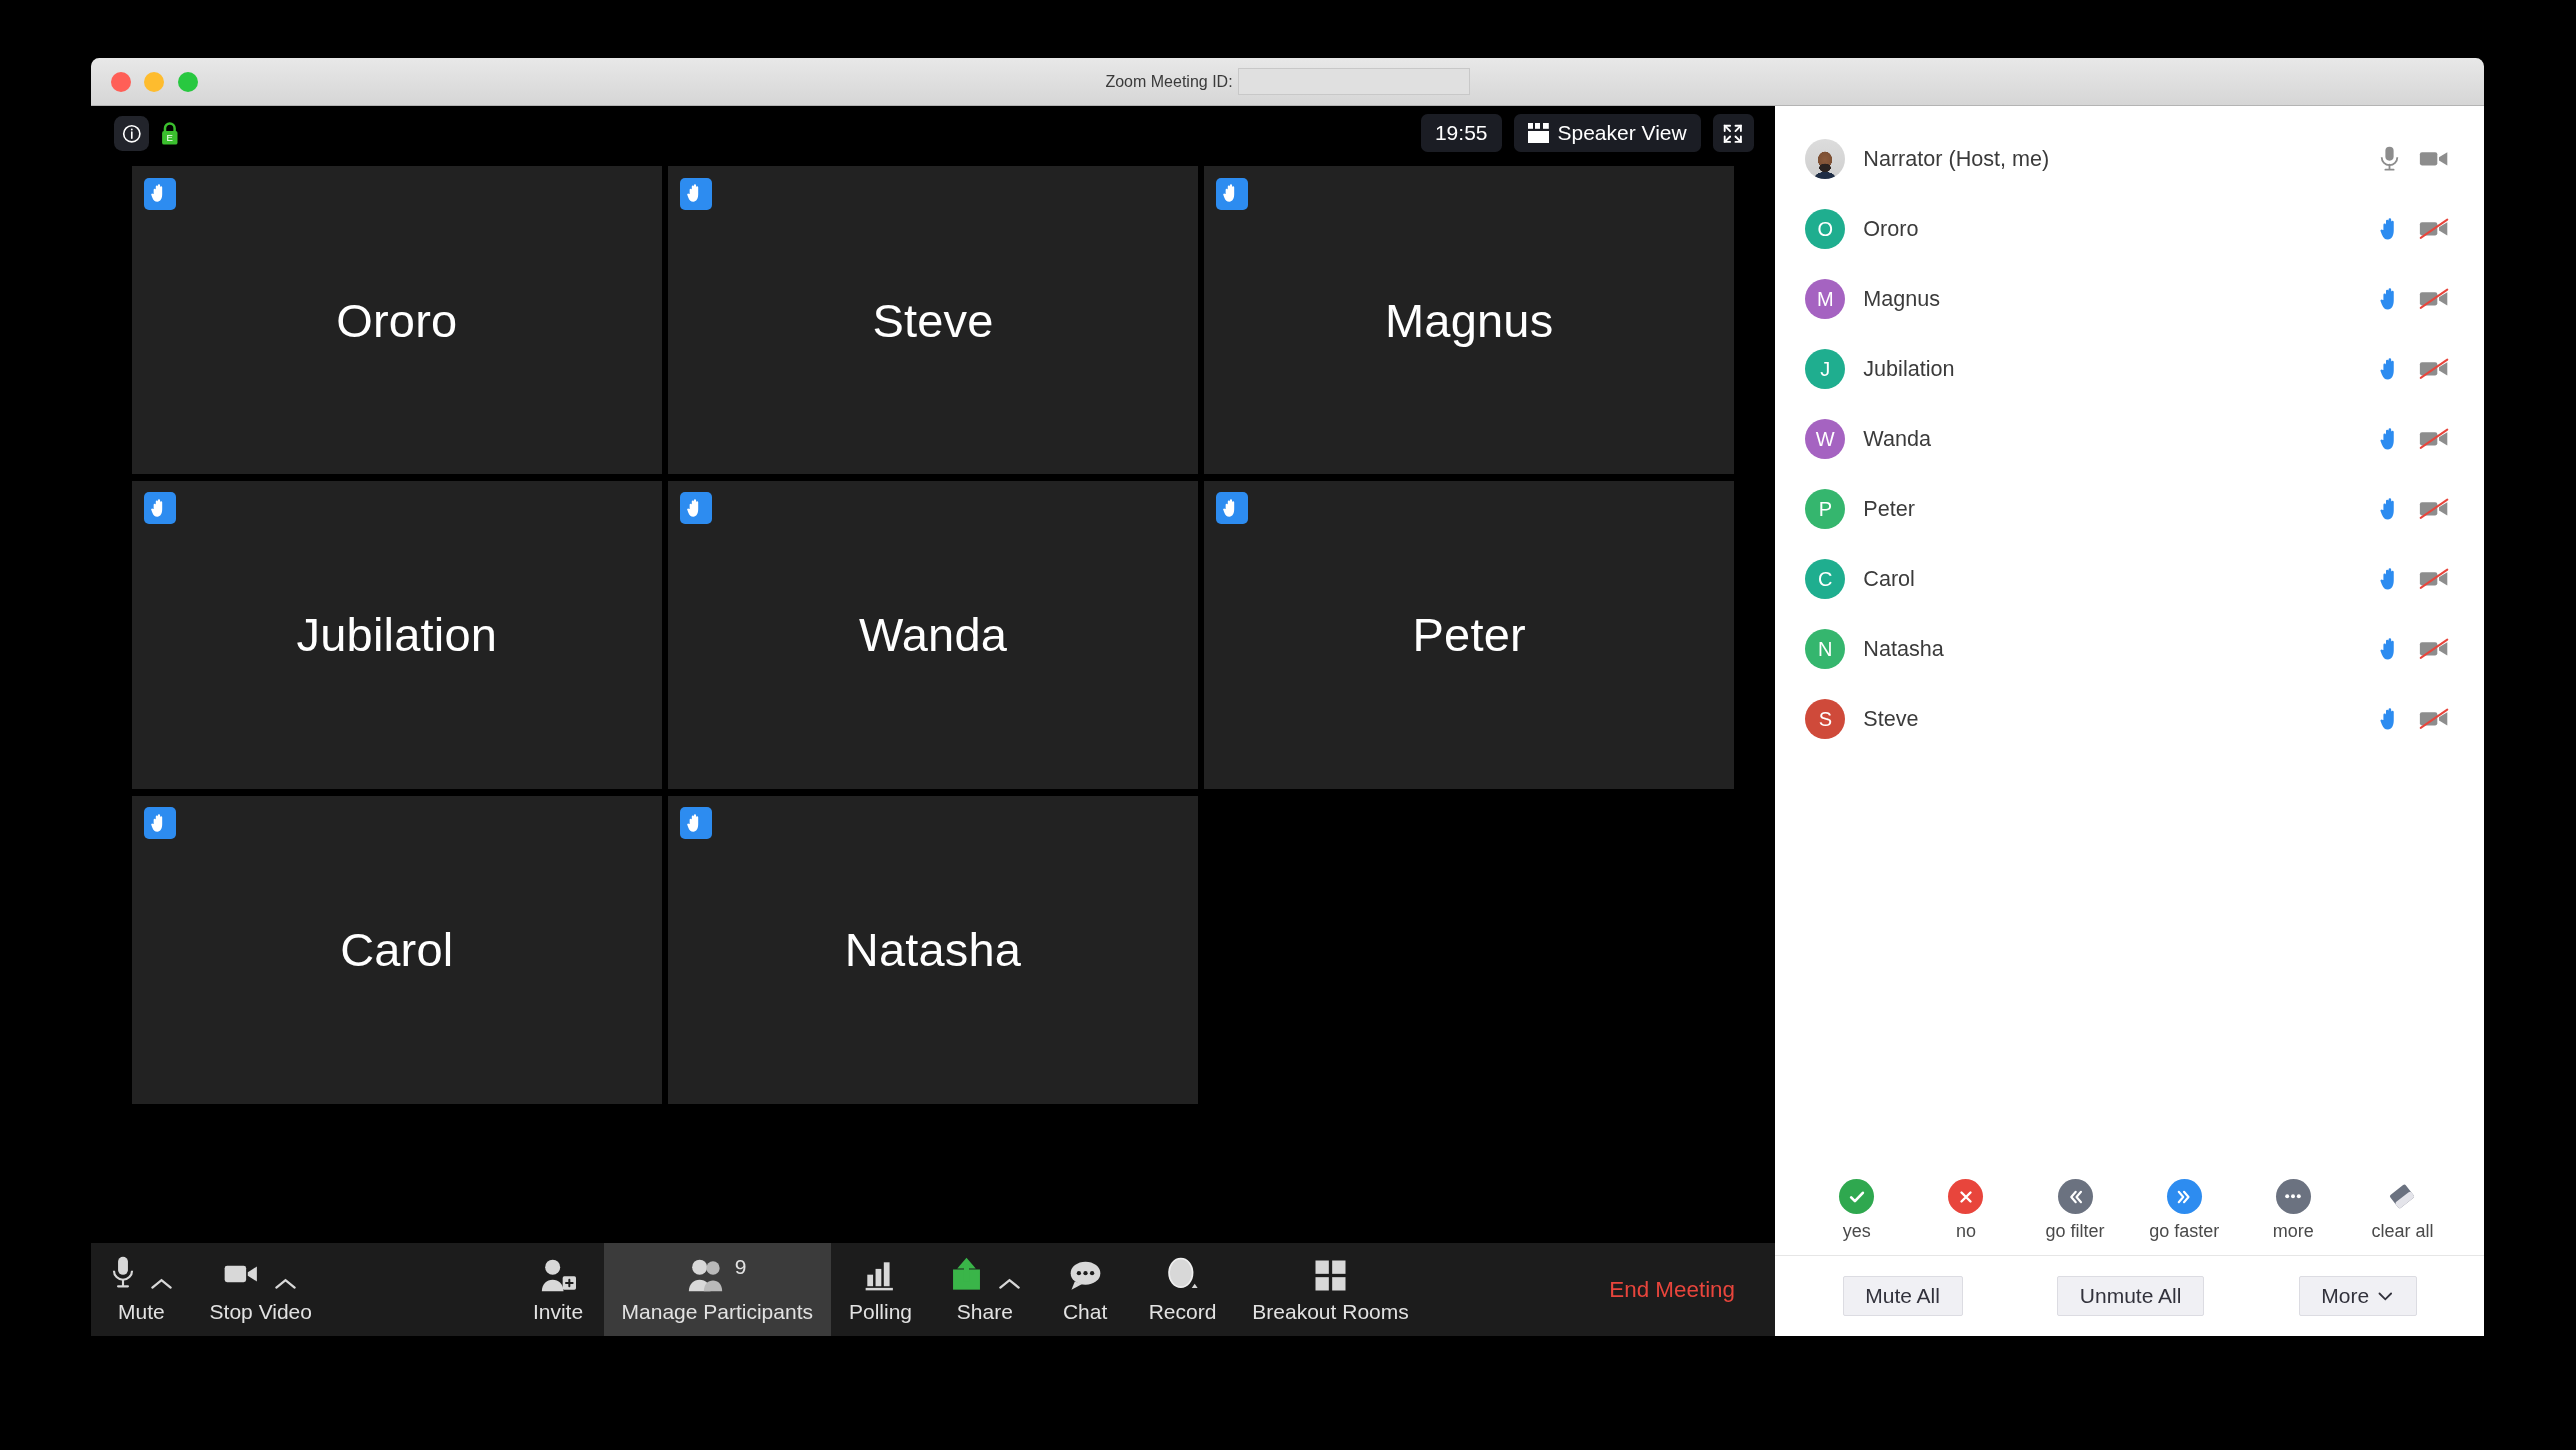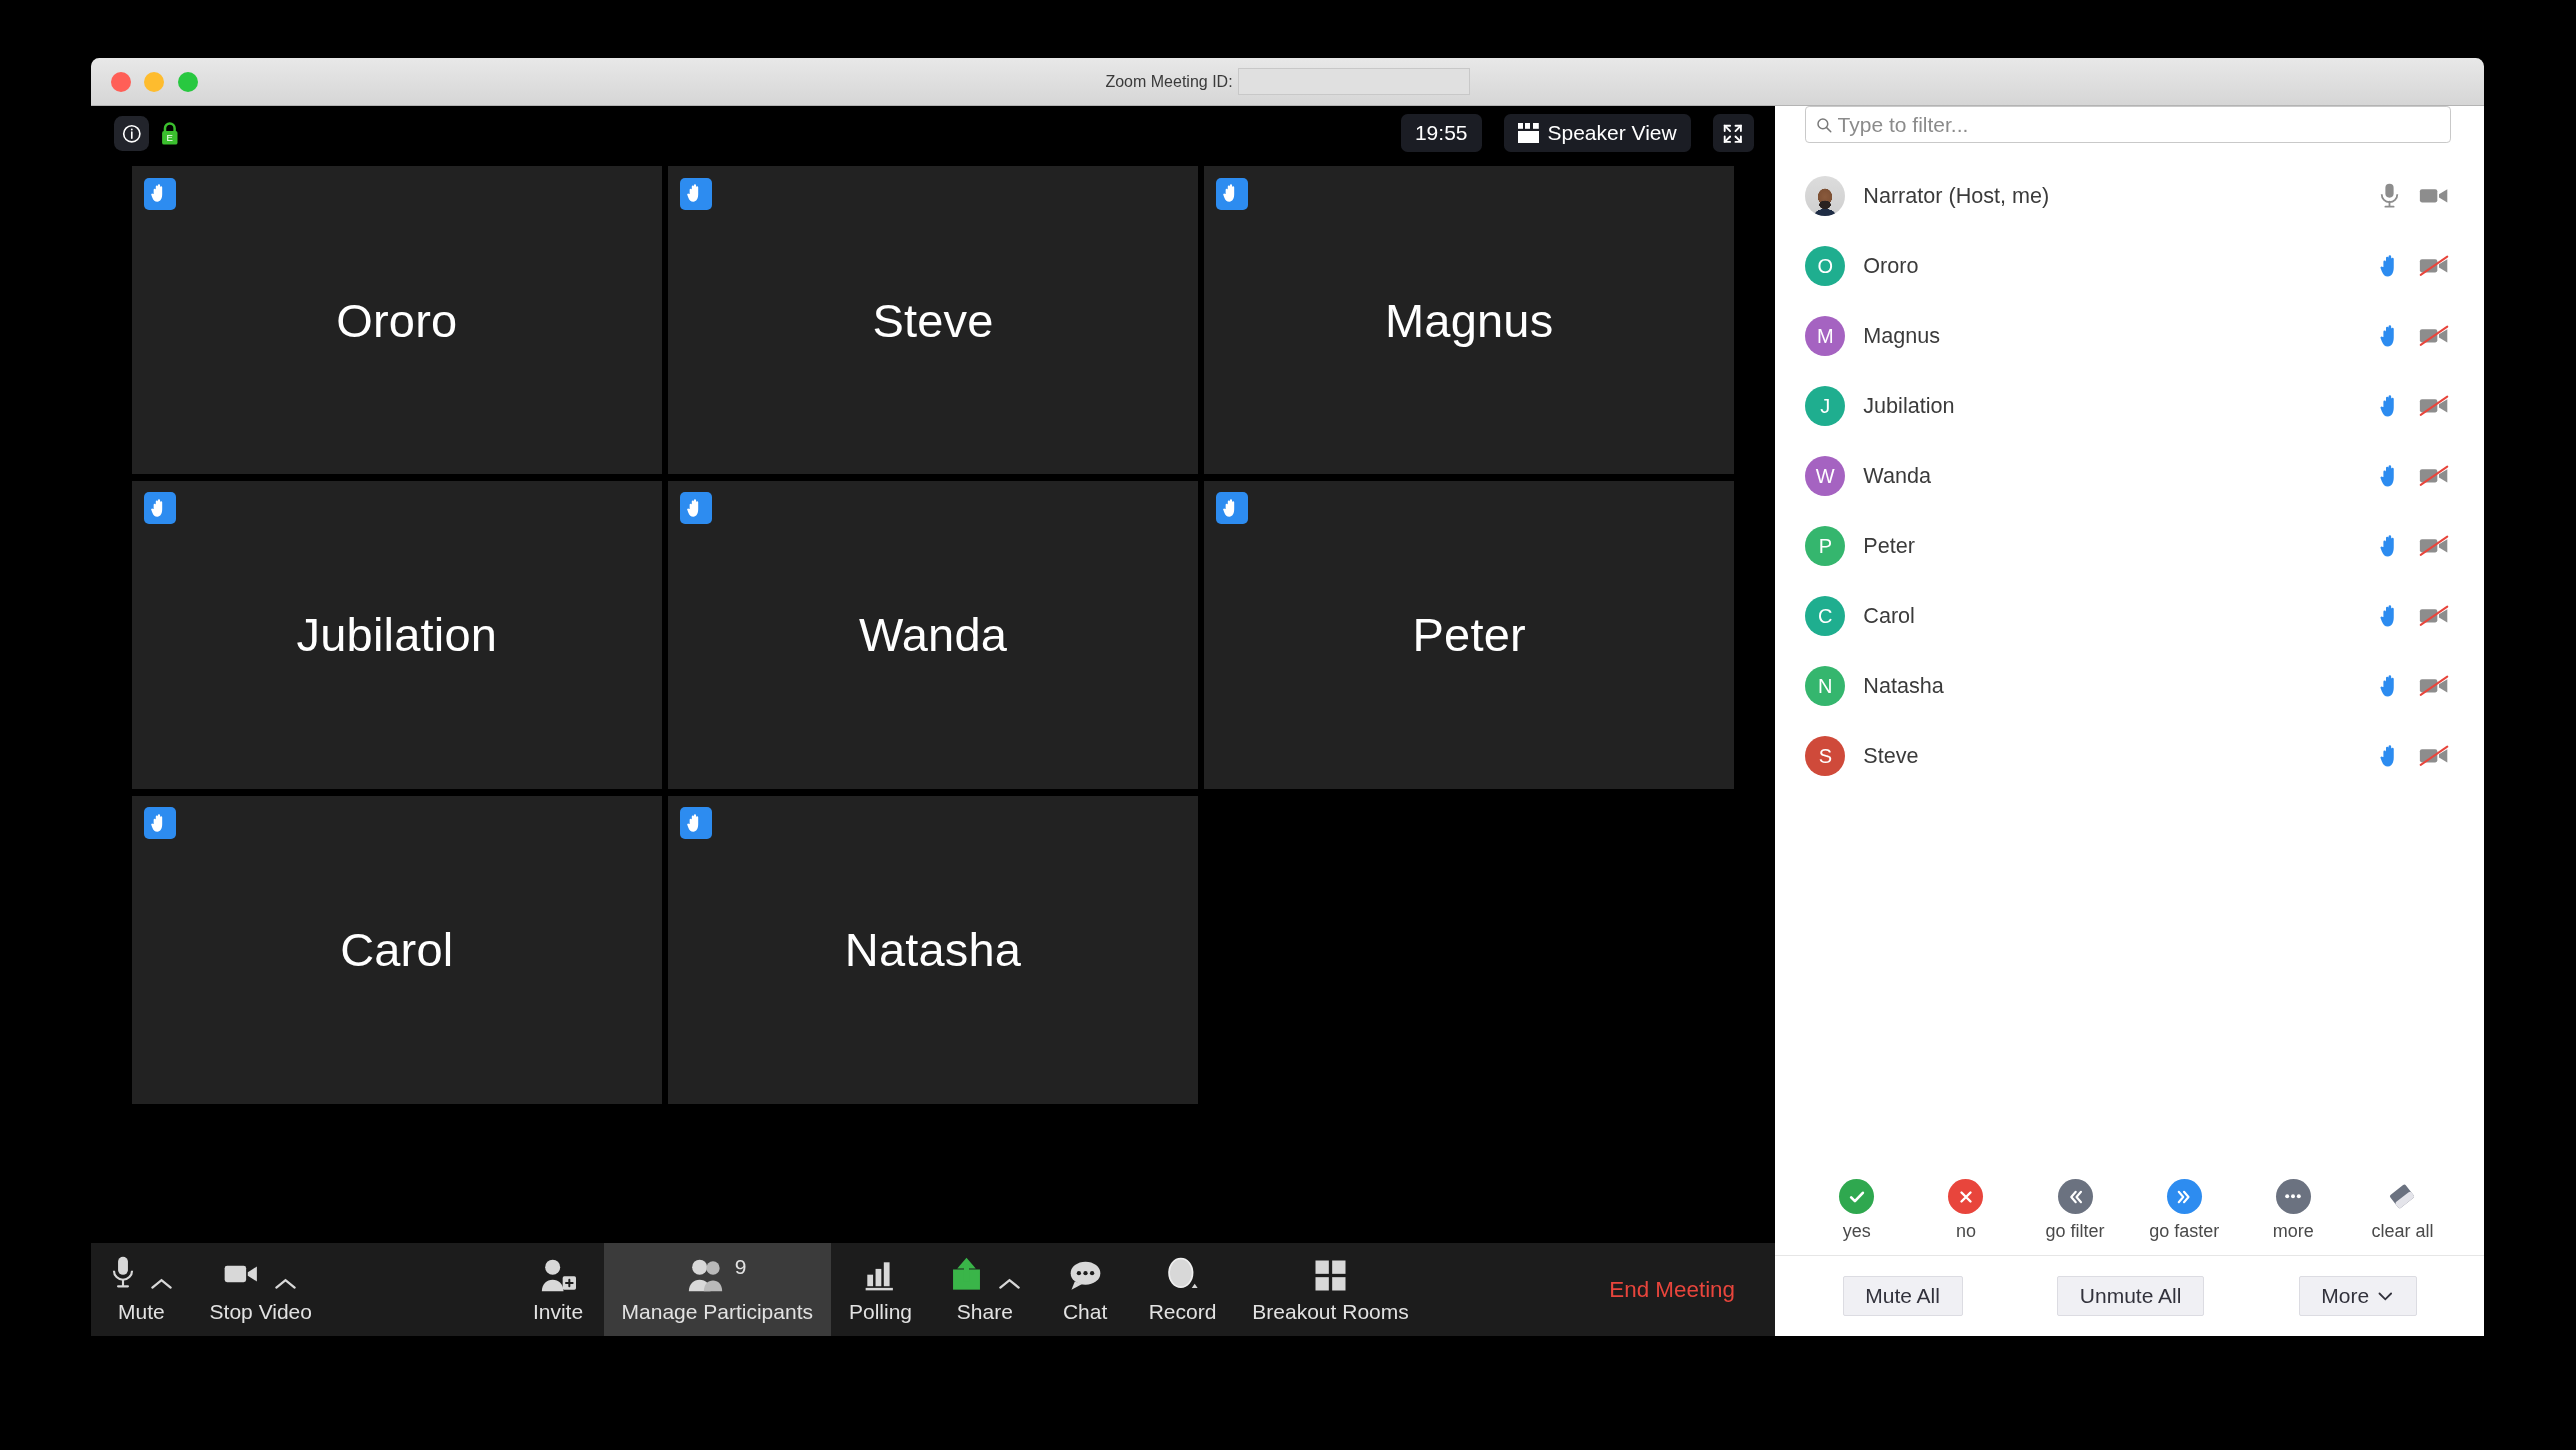--- a/index.html
+++ b/index.html
@@ -76,21 +76,21 @@
   #info-icon {
     width: 35px; height: 35px; border-radius: 8.3px;
     background: #22242b;
     display: flex; align-items: center; justify-content: center;
   }
   #info-icon svg { width: 21.6px; height: 21.6px; }
   #lock-icon { width: 21.6px; height: 25px; }
 
   .top-right-controls {
     position: absolute; right: 21.6px; top: 8.3px;
-    display: flex; align-items: center; gap: 22px;
+    display: flex; align-items: center; gap: 12px;
   }
   .tb-pill {
     background: #1b1d24;
     border-radius: 6.6px;
     height: 38px;
     display: flex; align-items: center;
     padding: 0 14px;
     color: #ffffff;
     font-size: 21px;
     gap: 9px;
@@ -584,29 +584,20 @@
 
         <div id="end-meeting">
           <span>End Meeting</span>
         </div>
       </div>
     </div>
 
     <div id="participants-panel">
 
 
-      <div id="filter-wrap">
-        <div id="filter-box">
-          <svg viewBox="0 0 24 24" fill="none" stroke="#7a7a7a" stroke-width="2">
-            <circle cx="10.5" cy="10.5" r="6.5"></circle>
-              <path d="M15.5 15.5L21 21" stroke-linecap="round"></path>
-          </svg>
-          <input id="filter-input" type="text" placeholder="Type to filter..." style="">
-        </div>
-      </div>
 
       <div id="participant-list">
           <div class="p-row">
             <div class="avatar photo"></div>
             <div class="p-name">Narrator (Host, me)</div>
             <div class="p-icons">
               <span>
                 <svg width="25" height="28" viewBox="0 0 30 34">
   <rect x="10" y="2" width="10" height="17" rx="5" fill="#8d8d8d"></rect>
   <path d="M5.5 15a9.5 9.5 0 0 0 19 0" fill="none" stroke="#8d8d8d" stroke-width="2.2"></path>

